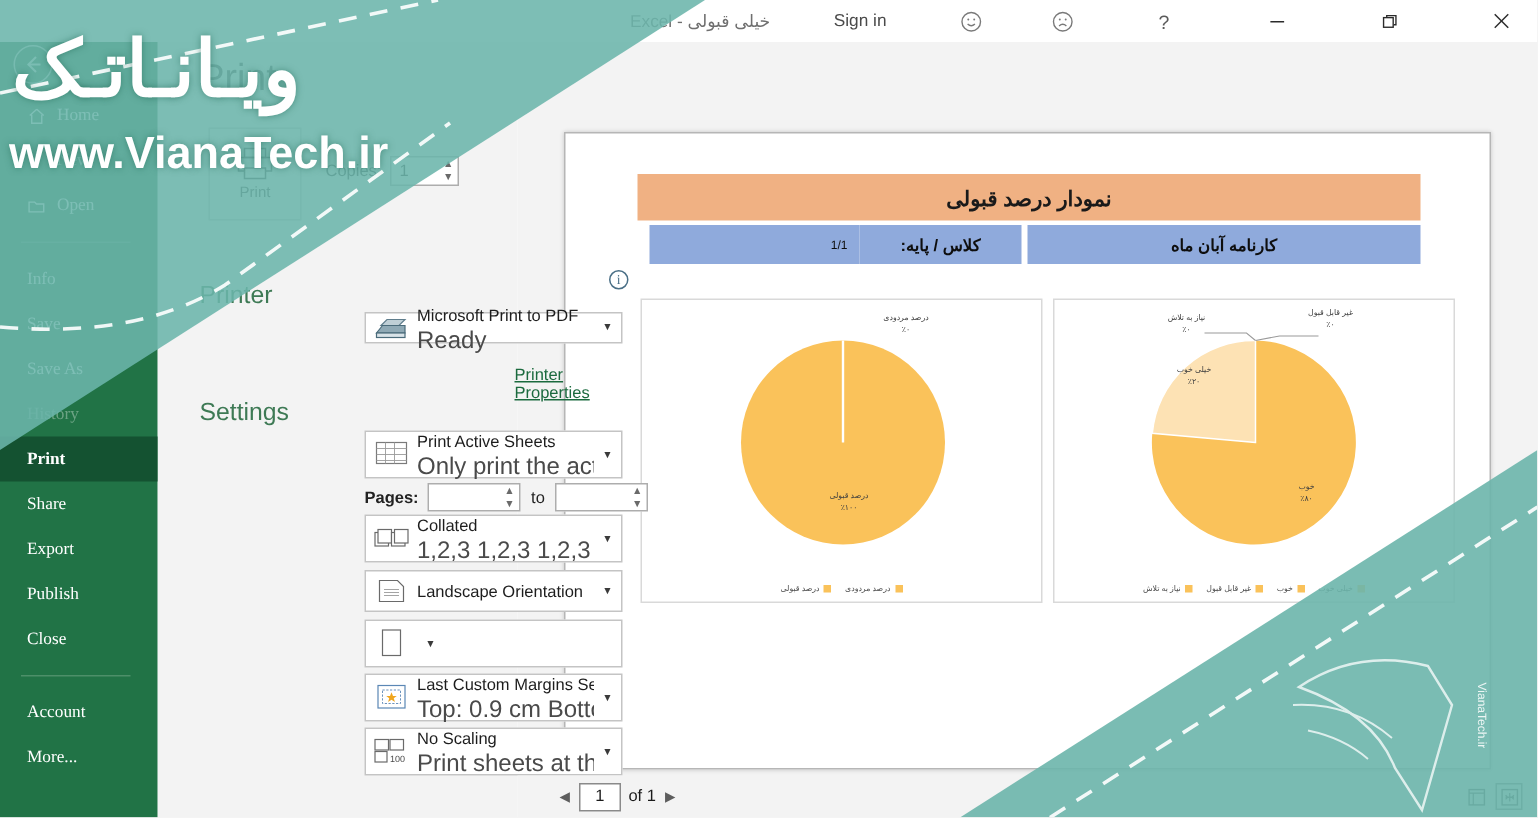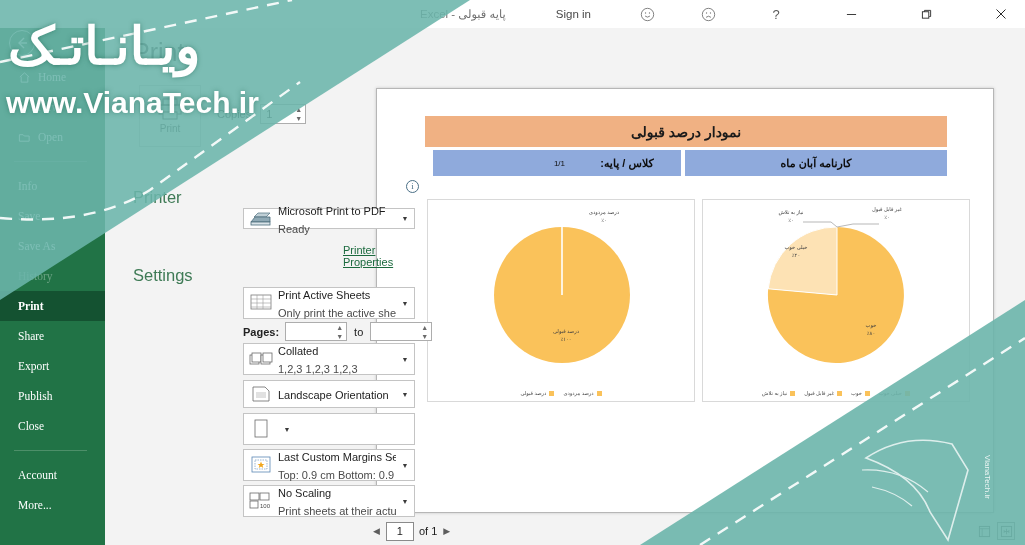--- a/index.html
+++ b/index.html
@@ -138,21 +138,21 @@
     width: 172px;
     border: 1px solid #c4c4c4; background: #ffffff;
     display: flex; align-items: center;
   }
   .combo .ic {
     width: 34px; min-width: 34px;
     display: flex; align-items: center; justify-content: center;
   }
   .combo .txt { flex: 1; padding-right: 4px; overflow: hidden; }
   .combo .t1 { font-size: 11px; color: #1d1d1d; white-space: nowrap; }
-  .combo .t2 { font-size: 11px; color: #4a4a4a; white-space: nowrap; margin-top: 1px; }
+  .combo .t2 { font-size: 16px; color: #4a4a4a; white-space: nowrap; margin-top: 1px; }
   .combo .caret {
     width: 18px; min-width: 18px;
     display: flex; align-items: center; justify-content: center;
     color: #3a3a3a; font-size: 7px;
   }
   .link {
     position: absolute;
     font-size: 11px; color: #1b6a3e;
     text-decoration: underline;
   }
@@ -617,21 +617,21 @@
         <svg width="13" height="13" viewBox="0 0 14 14">
             <rect x="1.5" y="1.5" width="11" height="11" fill="none" stroke="#4a4a4a" stroke-width="1"></rect>
             <path d="M4 7 H10 M7 4 V10 M4 5.5 L5.5 7 L4 8.5 M10 5.5 L8.5 7 L10 8.5" fill="none" stroke="#4a4a4a" stroke-width=".9"></path>
           </svg>
       </span>
     </div>
   </div>
 
   <div class="titlebar">
     <div class="titlebar-spacer"></div>
-    <span class="title-text">پایه قبولی - Excel</span>
+    <span class="title-text">خیلی قبولی - Excel</span>
     <div class="titlebar-right">
       <span class="signin">Sign in</span>
       <span class="tb-icon">
         <svg width="15" height="15" viewBox="0 0 16 16">
             <circle cx="8" cy="8" r="6.6" fill="none" stroke="#7a7a7a" stroke-width="1"></circle>
             <circle cx="5.9" cy="6.4" r=".7" fill="#7a7a7a"></circle>
             <circle cx="10.1" cy="6.4" r=".7" fill="#7a7a7a"></circle>
             <path d="M5.4 9.6 Q8 12 10.6 9.6" fill="none" stroke="#7a7a7a" stroke-width="1"></path>
           </svg>
       </span>

